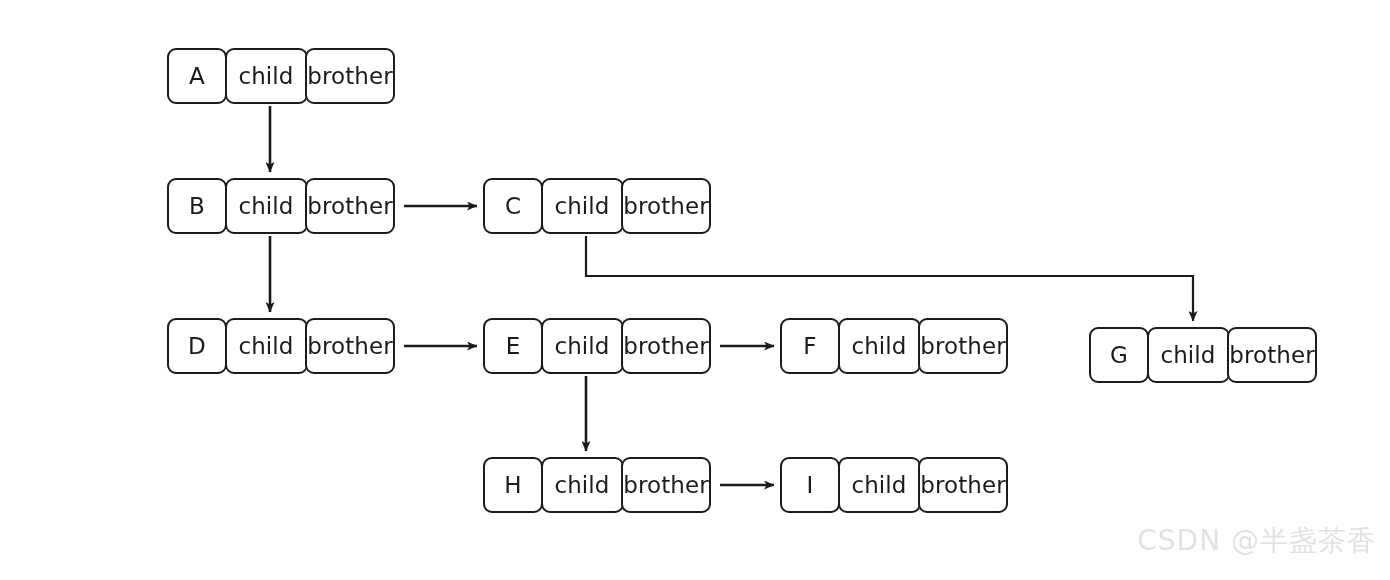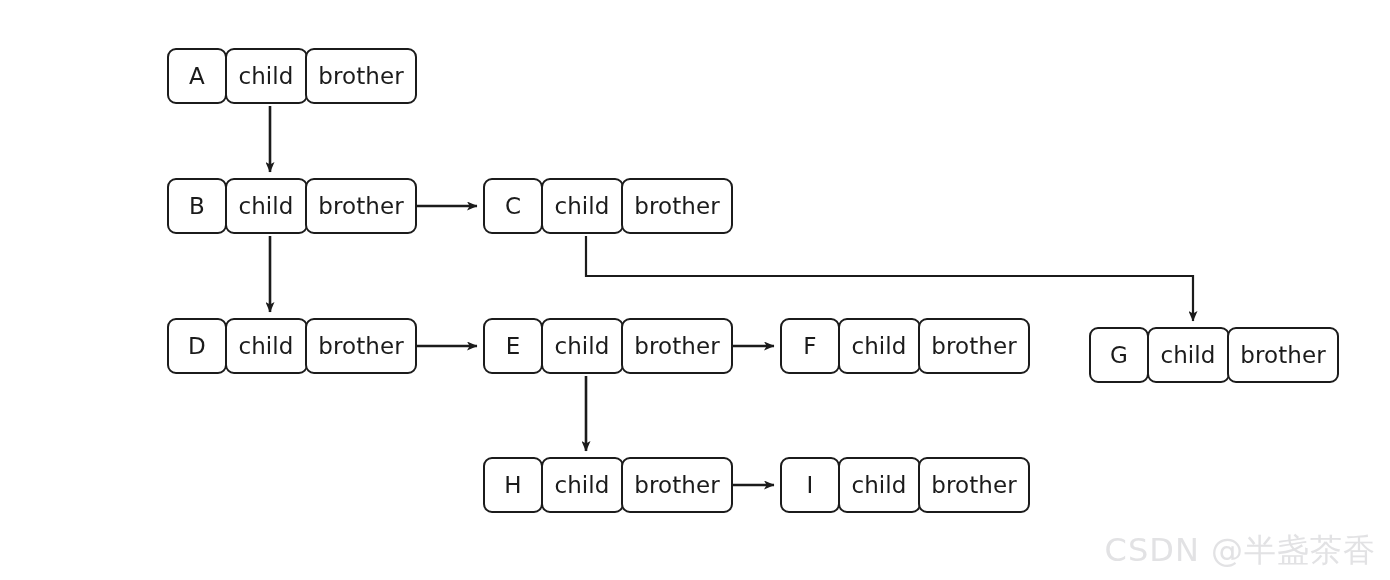--- a/index.html
+++ b/index.html
@@ -49,29 +49,29 @@
   }
   .cell-key {
     width: 60px;
     font-size: 23px;
   }
   .cell-child {
     width: 83px;
     margin-left: -2.5px;
   }
   .cell-brother {
-    width: 112px;
+    width: 90px;
     margin-left: -2.5px;
   }
   .watermark {
     position: absolute;
     right: 14px;
-    bottom: 7px;
+    bottom: 20px;
     color: #e2e2e4;
-    font-size: 32px;
+    font-size: 28px;
     letter-spacing: 1px;
     white-space: nowrap;
     user-select: none;
   }
 </style>
 </head>
 <body>
 
 <div id="canvas">
 

